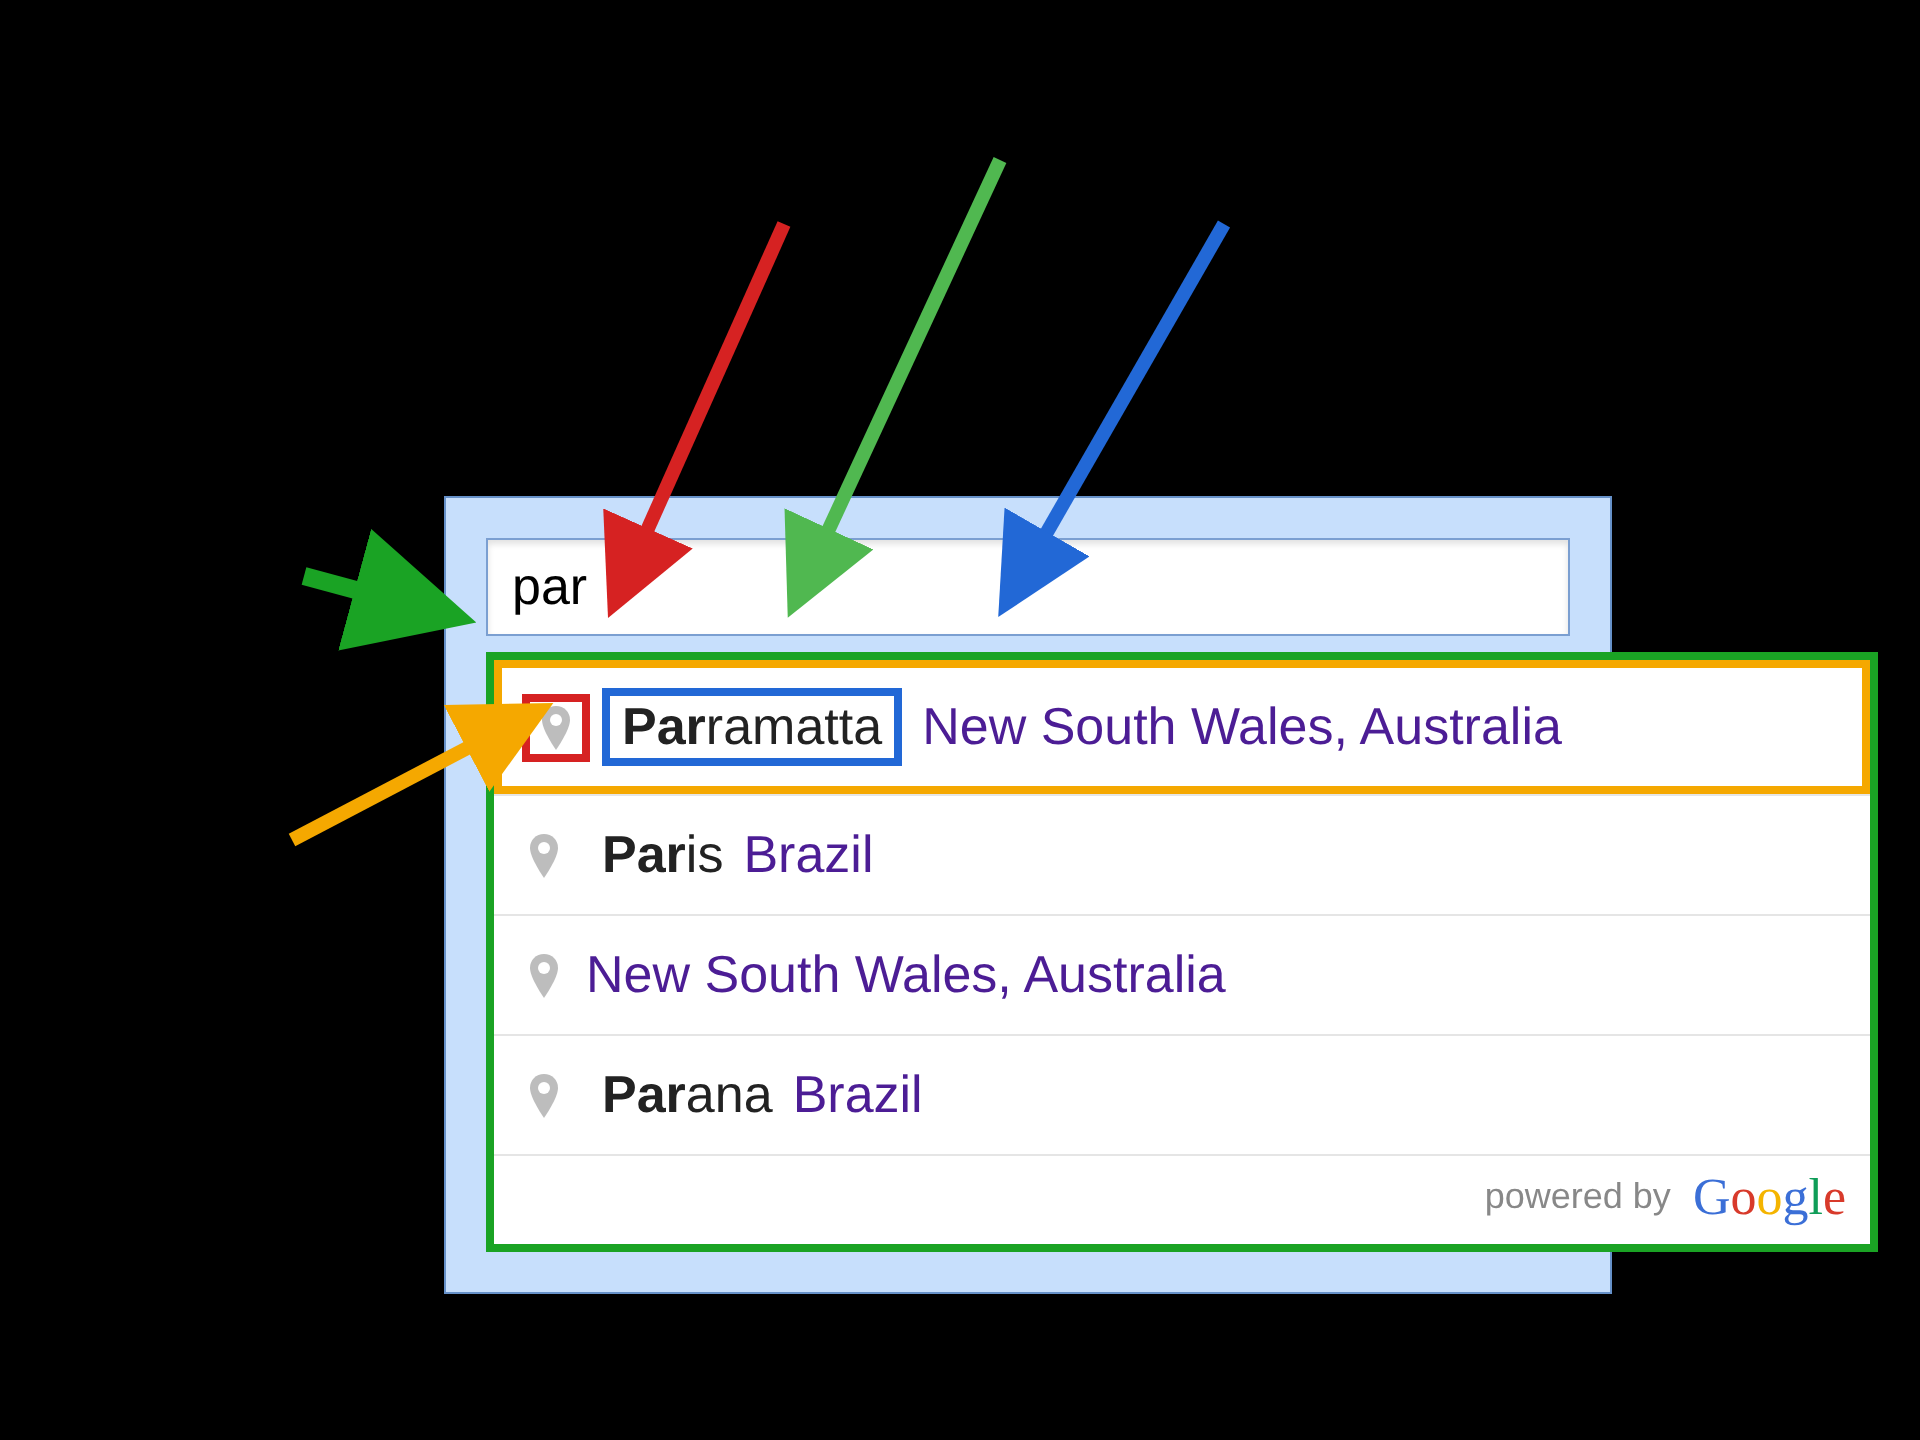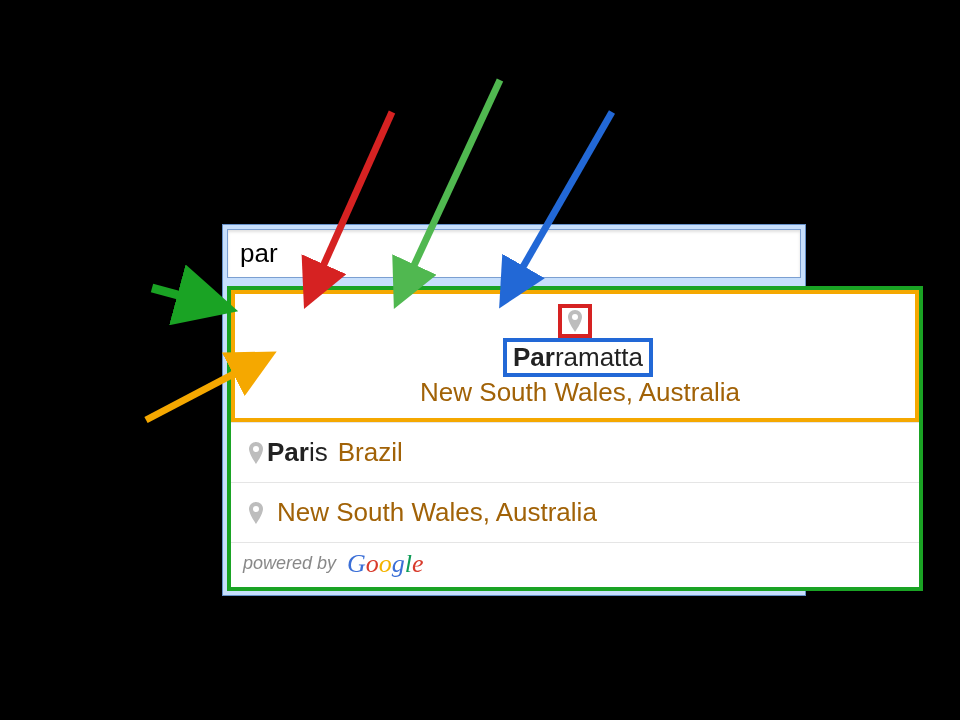--- a/index.html
+++ b/index.html
@@ -7,25 +7,25 @@
     width: 960px;
     height: 720px;
     background: #000;
     font-family: Arial, Helvetica, sans-serif;
     position: relative;
     overflow: hidden;
   }
   .panel {
     position: absolute;
     left: 222px;
-    top: 224px;
+    top: 248px;
     width: 584px;
     background: #c7dffc;
     border: 1px solid #6691c9;
-    padding: 4px;
+    padding: 20px;
   }
   .search-box {
     width: 100%;
     background: #fff;
     border: 1px solid #7b9fd1;
     box-shadow: inset 0 2px 3px rgba(0,0,0,0.12);
     padding: 8px 12px;
     margin-bottom: 8px;
   }
   .search-box input {
@@ -48,63 +48,62 @@
     border-top: 1px solid #e5e5e5;
     font-size: 26px;
     white-space: nowrap;
     overflow: hidden;
   }
   .item:first-child { border-top: none; }
   .item.highlight {
     border: 4px solid #f5a800;
     padding: 10px 10px;
     background: #fff;
-    flex-direction: column;
   }
   .pin-wrap {
     width: 22px;
     flex: 0 0 22px;
     display: flex;
     justify-content: center;
   }
   .item.highlight .pin-wrap {
     border: 4px solid #d62222;
     padding: 2px 4px;
     width: 34px;
     flex: 0 0 34px;
   }
   .main-text {
+    margin-left: 18px;
   }
   .item.highlight .main-text {
     border: 4px solid #2268d6;
     padding: 0 6px;
     margin-left: 6px;
   }
   .main-text .bold { font-weight: bold; color: #222; }
   .main-text .rest { font-weight: normal; color: #222; }
   .secondary {
     margin-left: 10px;
-    color: #a16207;
+    color: #4c1d95;
     font-weight: normal;
     overflow: hidden;
     text-overflow: ellipsis;
   }
   .item.truncate .ellipsis {
     color: #222;
     font-size: 30px;
     letter-spacing: 2px;
     margin-left: 2px;
   }
   .footer {
-    text-align: left;
+    text-align: right;
     padding: 6px 12px 8px 12px;
     font-size: 18px;
     color: #888;
     border-top: 1px solid #e5e5e5;
-    font-style: italic;
   }
   .google-logo { display: inline-block; font-family: Georgia, 'Times New Roman', serif; font-size: 26px; font-weight: 500; vertical-align: middle; margin-left: 6px; }
   .g1 { color:#3b6fd7; } .g2 { color:#d83a2b; } .g3 { color:#f4b400; }
   .g4 { color:#3b6fd7; } .g5 { color:#0f9d58; } .g6 { color:#d83a2b; }
   .arrow-layer {
     position: absolute;
     left: 0; top: 0;
     width: 960px; height: 720px;
     pointer-events: none;
   }
@@ -144,20 +143,30 @@
     <div class="item">
       <span class="pin-wrap">
         <svg width="14" height="22" viewBox="0 0 14 22">
             <path d="M7 0C3 0 0 3 0 7c0 5 7 15 7 15s7-10 7-15c0-4-3-7-7-7z" fill="#bdbdbd"></path>
             <circle cx="7" cy="7" r="3" fill="#fff"></circle>
           </svg>
       </span>
       <span class="secondary">New South Wales, Australia</span>
     </div>
 
+    <div class="item">
+      <span class="pin-wrap">
+        <svg width="14" height="22" viewBox="0 0 14 22">
+            <path d="M7 0C3 0 0 3 0 7c0 5 7 15 7 15s7-10 7-15c0-4-3-7-7-7z" fill="#bdbdbd"></path>
+            <circle cx="7" cy="7" r="3" fill="#fff"></circle>
+          </svg>
+      </span>
+      <span class="main-text"><span class="bold">Par</span><span class="rest">ana</span></span>
+      <span class="secondary">Brazil</span>
+    </div>
 
     <div class="footer">
       <span>powered by</span>
       <span class="google-logo">
         <span class="g1">G</span><span class="g2">o</span><span class="g3">o</span><span class="g4">g</span><span class="g5">l</span><span class="g6">e</span>
       </span>
     </div>
   </div>
 </div>
 

